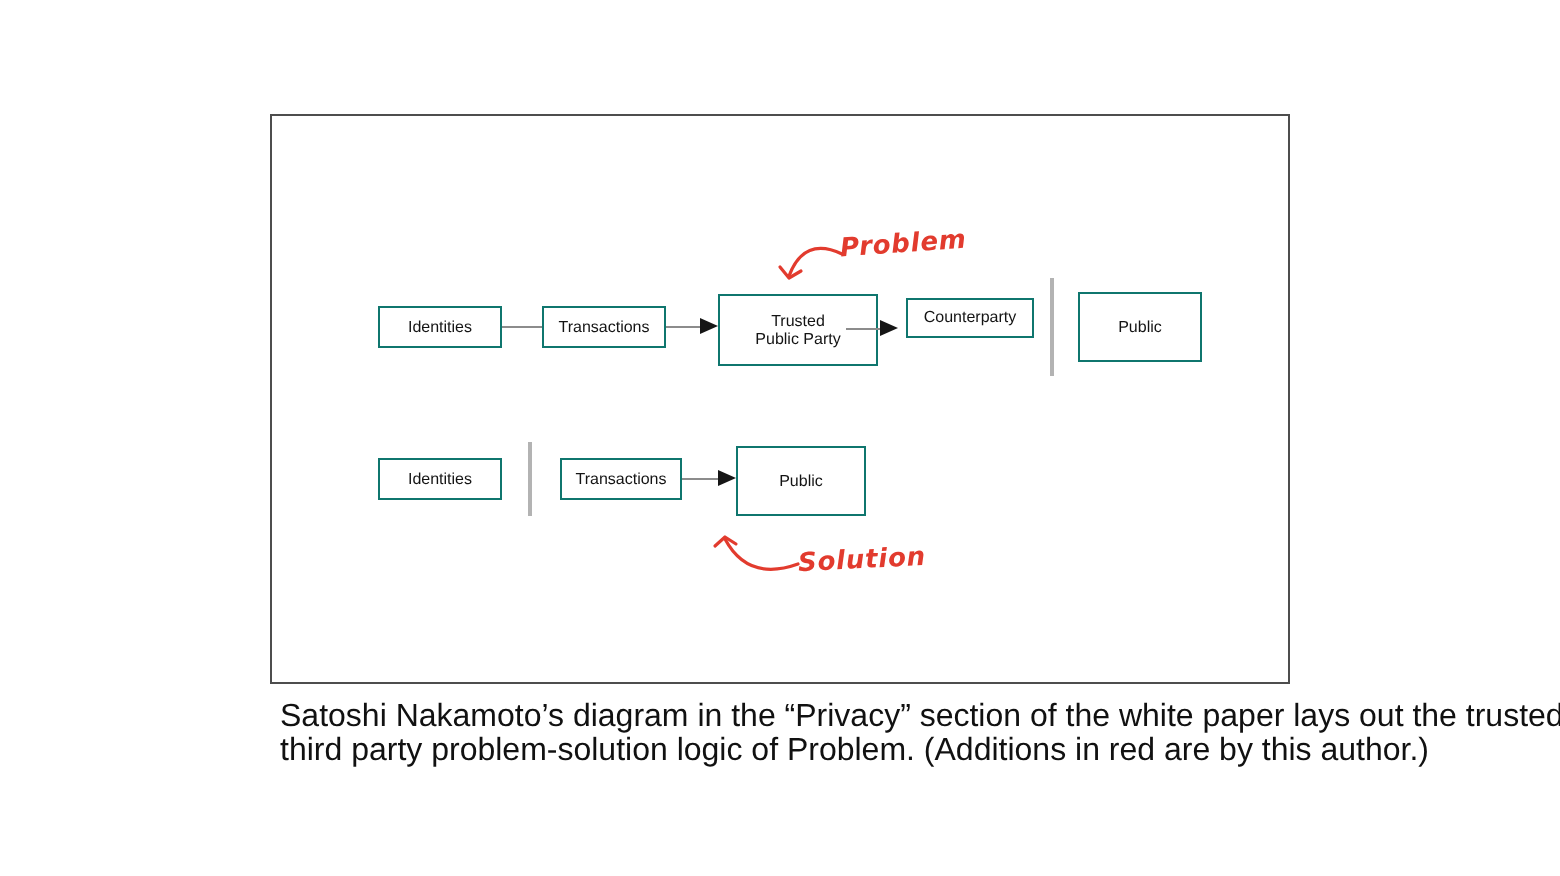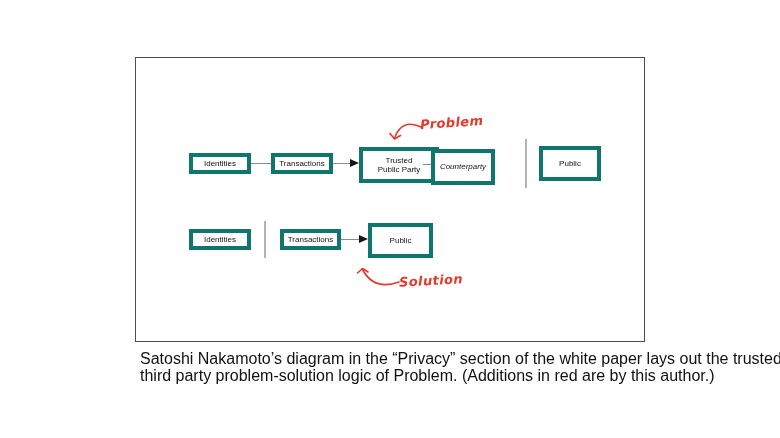--- a/index.html
+++ b/index.html
@@ -13,21 +13,21 @@
   }
   #frame {
     position: absolute;
     left: 135px; top: 57px;
     width: 510px; height: 285px;
     border: 1.5px solid #4d4d4d;
     background: #ffffff;
   }
   .dbox {
     position: absolute;
-    border: 4px solid #0f766e;
+    border: 1px solid #0f766e;
     background: #fff;
     display: flex; flex-direction: column;
     align-items: center; justify-content: center;
     font-size: 8px; line-height: 9.5px;
     color: #141414; text-align: center;
     white-space: nowrap;
   }
   .hline { position: absolute; height: 0; border-top: 1px solid #8c8c8c; }
   .arrowhead {
     position: absolute; width: 0; height: 0;
@@ -87,21 +87,21 @@
     <div class="arrowhead" style="left:214px; top:101px;"></div>
 
     <div class="dbox" style="left:223px; top:89px; width:80px; height:36px;">
       <span>Trusted</span>
       <span>Public Party</span>
     </div>
 
     <div class="hline" style="left:287px; top:106px; width:18px;"></div>
     <div class="arrowhead" style="left:304px; top:102px;"></div>
 
-    <div class="dbox" style="left:295px; top:91px; width:64px; height:36px;font-style:italic;">
+    <div class="dbox" style="left:317px; top:91px; width:64px; height:20px;">
       <span>Counterparty</span>
     </div>
 
     <div class="vsep" style="left:389px; top:81px; height:49px;"></div>
 
     <div class="dbox" style="left:403px; top:88px; width:62px; height:35px;">
       <span>Public</span>
     </div>
 
     <div class="dbox" style="left:53px; top:171px; width:62px; height:21px;">

